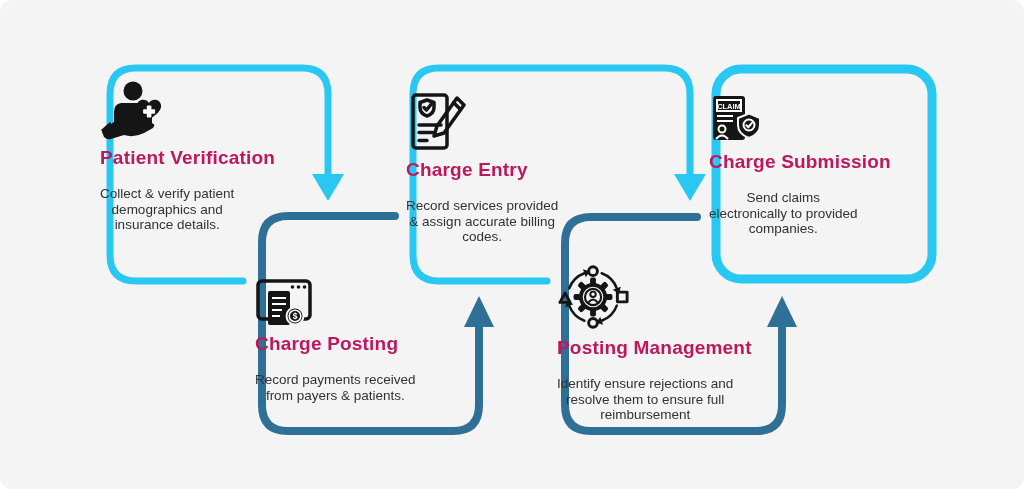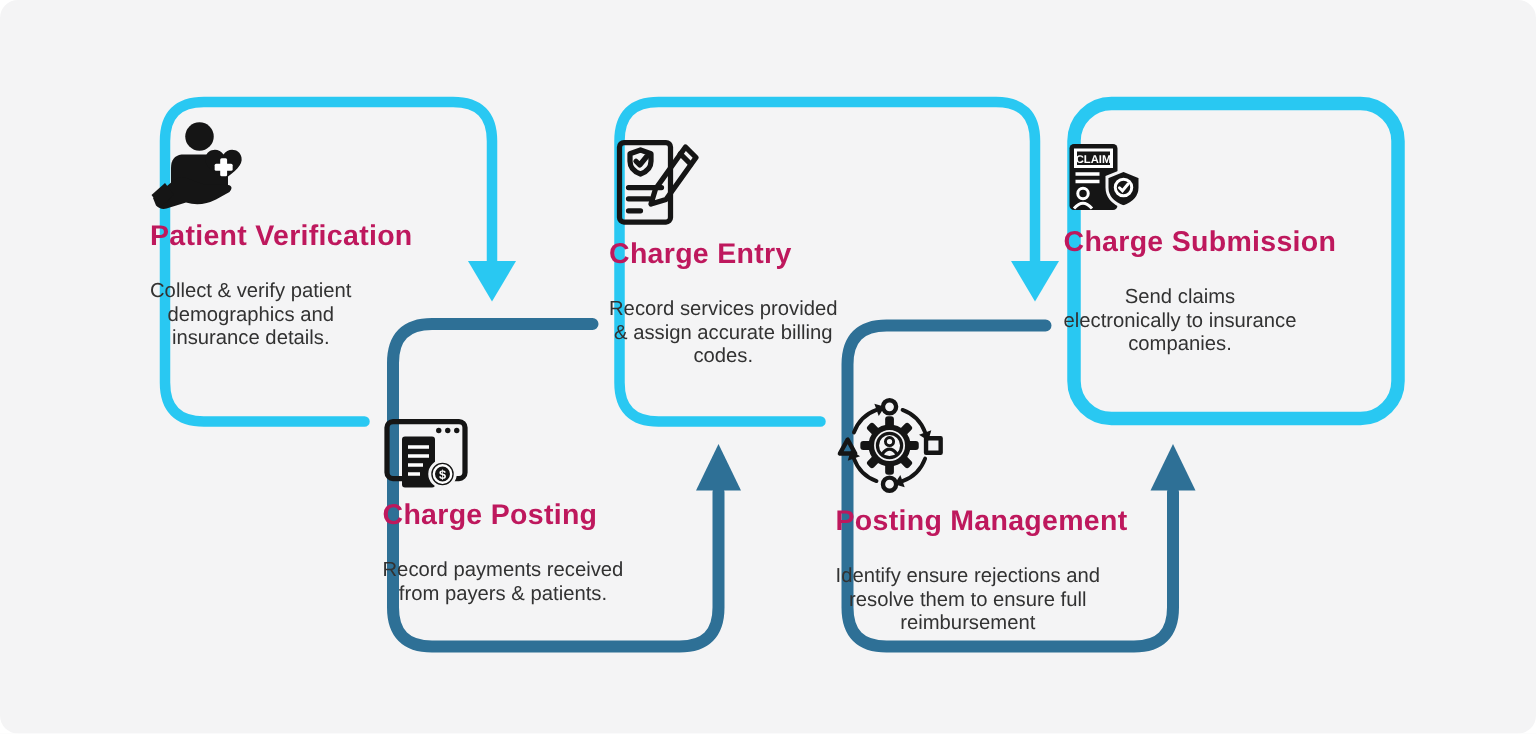--- a/index.html
+++ b/index.html
@@ -112,21 +112,21 @@
         <path d="M8 22 h16 M8 27 h16" stroke="#ffffff" stroke-width="2.2"></path>
         <circle cx="13" cy="35" r="3.5" fill="none" stroke="#ffffff" stroke-width="2"></circle>
         <path d="M7 45 q6 -7 12 0" fill="none" stroke="#ffffff" stroke-width="2"></path>
         <path d="M40 19.5 l11 4.5 v7 q0 9 -11 13 q-11 -4 -11 -13 v-7 z" fill="#151515" stroke="#f4f4f5" stroke-width="2"></path>
         <circle cx="40" cy="31" r="5.5" fill="none" stroke="#ffffff" stroke-width="2"></circle>
         <path d="M37.3 31.2 l2 2 3.6 -4.4" fill="none" stroke="#ffffff" stroke-width="2" stroke-linecap="round"></path>
       </svg>
     </span>
     <div class="title">Charge Submission</div>
     <div class="desc">Send claims
-electronically to insurance
+electronically to provided
 companies.</div>
   </div>
 
   <div class="card card-4">
     <span class="icon">
       <svg width="58" height="48" viewBox="0 0 58 48">
         <rect x="3" y="3" width="52" height="38" rx="4" fill="none" stroke="#151515" stroke-width="3.5"></rect>
         <g fill="#151515">
           <circle cx="37.5" cy="9" r="1.8"></circle>
             <circle cx="43.5" cy="9" r="1.8"></circle>

